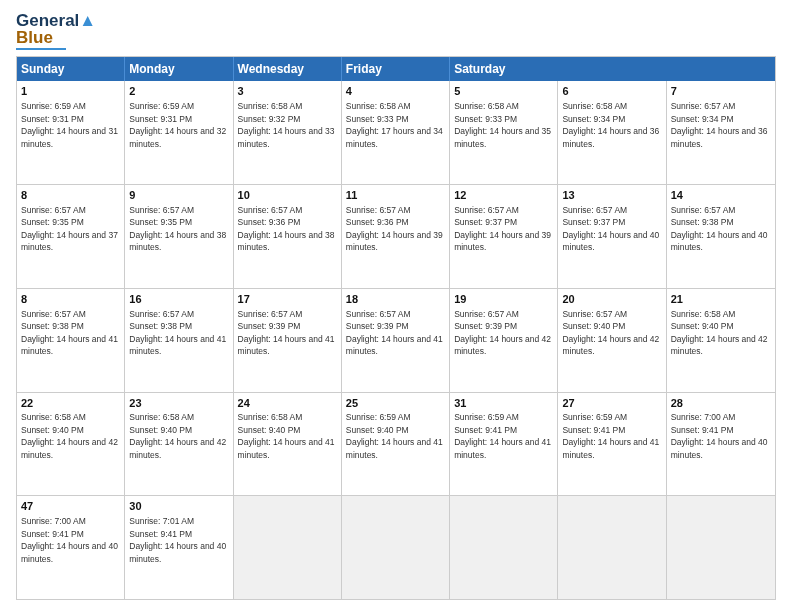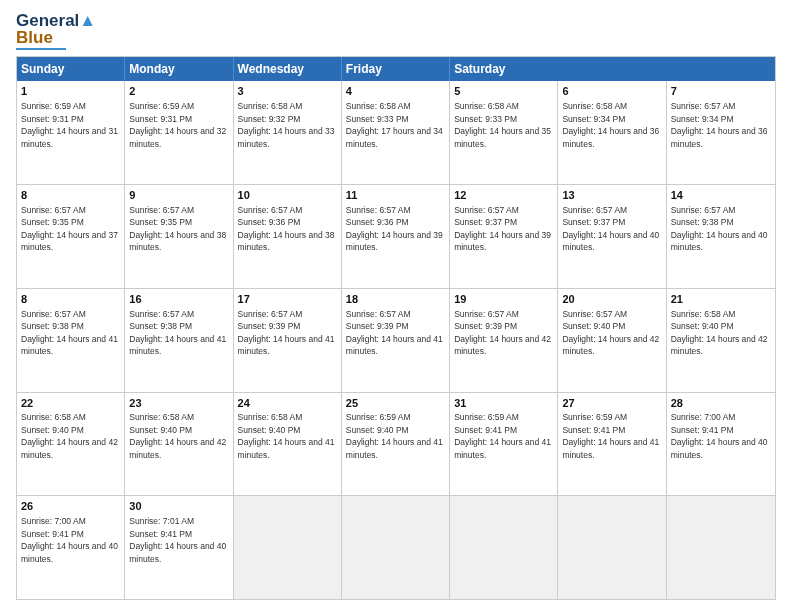--- a/index.html
+++ b/index.html
@@ -257,21 +257,21 @@
           <div class="cal-cell"><span class="day-num">27</span>
         <span class="cell-text">Sunrise: 6:59 AM</span><br>
         <span class="cell-text">Sunset: 9:41 PM</span><br>
         <span class="cell-text">Daylight: 14 hours and 41 minutes.</span></div>
           <div class="cal-cell"><span class="day-num">28</span>
         <span class="cell-text">Sunrise: 7:00 AM</span><br>
         <span class="cell-text">Sunset: 9:41 PM</span><br>
         <span class="cell-text">Daylight: 14 hours and 40 minutes.</span></div>
         </div>
         <div class="cal-row">
-          <div class="cal-cell"><span class="day-num">26</span>
+          <div class="cal-cell"><span class="day-num">47</span>
         <span class="cell-text">Sunrise: 7:00 AM</span><br>
         <span class="cell-text">Sunset: 9:41 PM</span><br>
         <span class="cell-text">Daylight: 14 hours and 40 minutes.</span></div>
           <div class="cal-cell"><span class="day-num">30</span>
         <span class="cell-text">Sunrise: 7:01 AM</span><br>
         <span class="cell-text">Sunset: 9:41 PM</span><br>
         <span class="cell-text">Daylight: 14 hours and 40 minutes.</span></div>
           <div class="cal-cell empty"></div>
           <div class="cal-cell empty"></div>
           <div class="cal-cell empty"></div>

